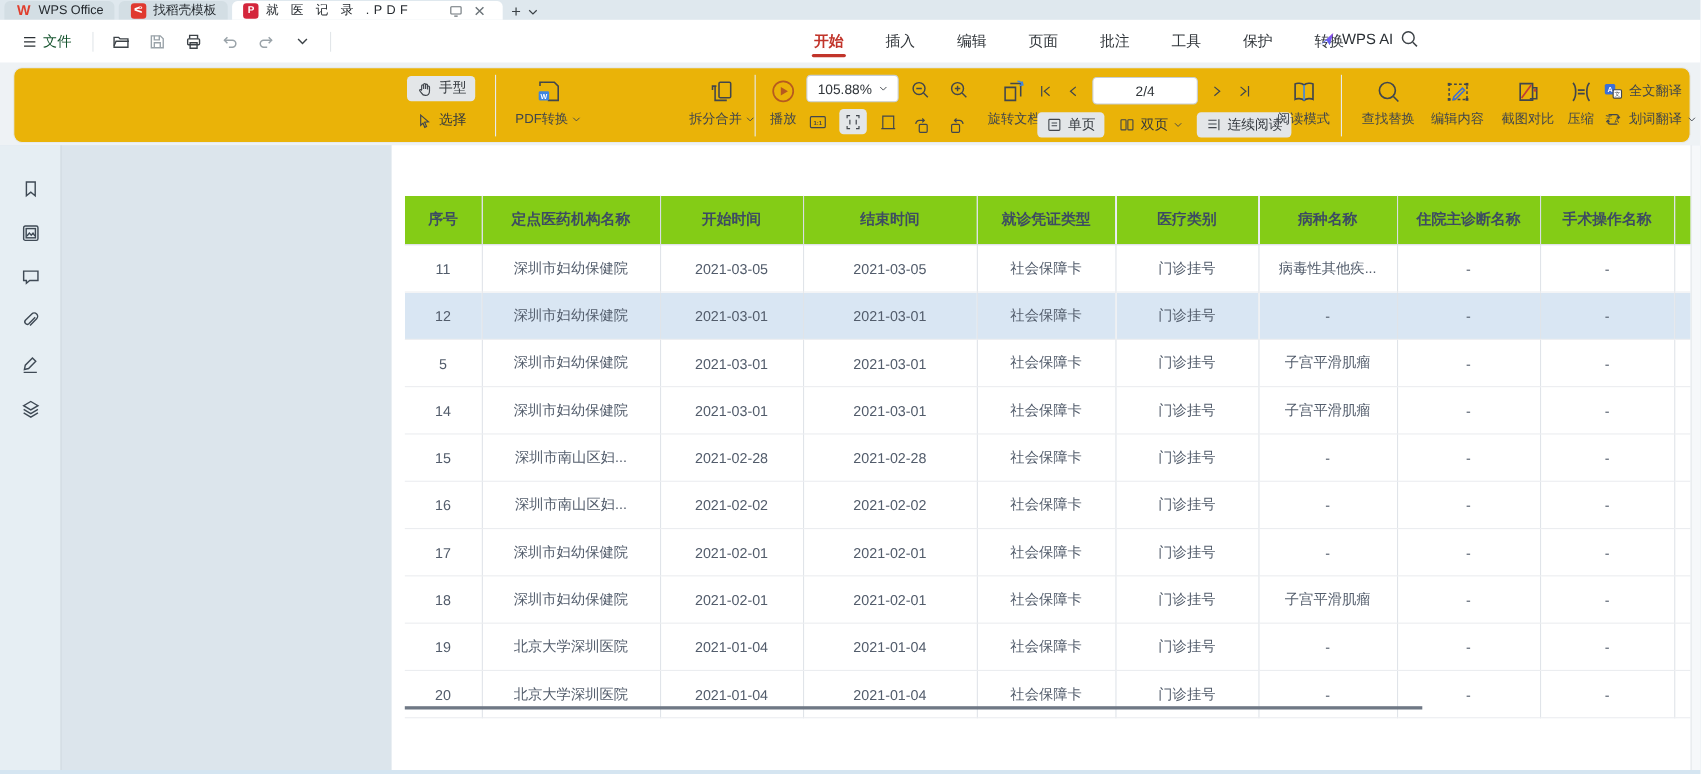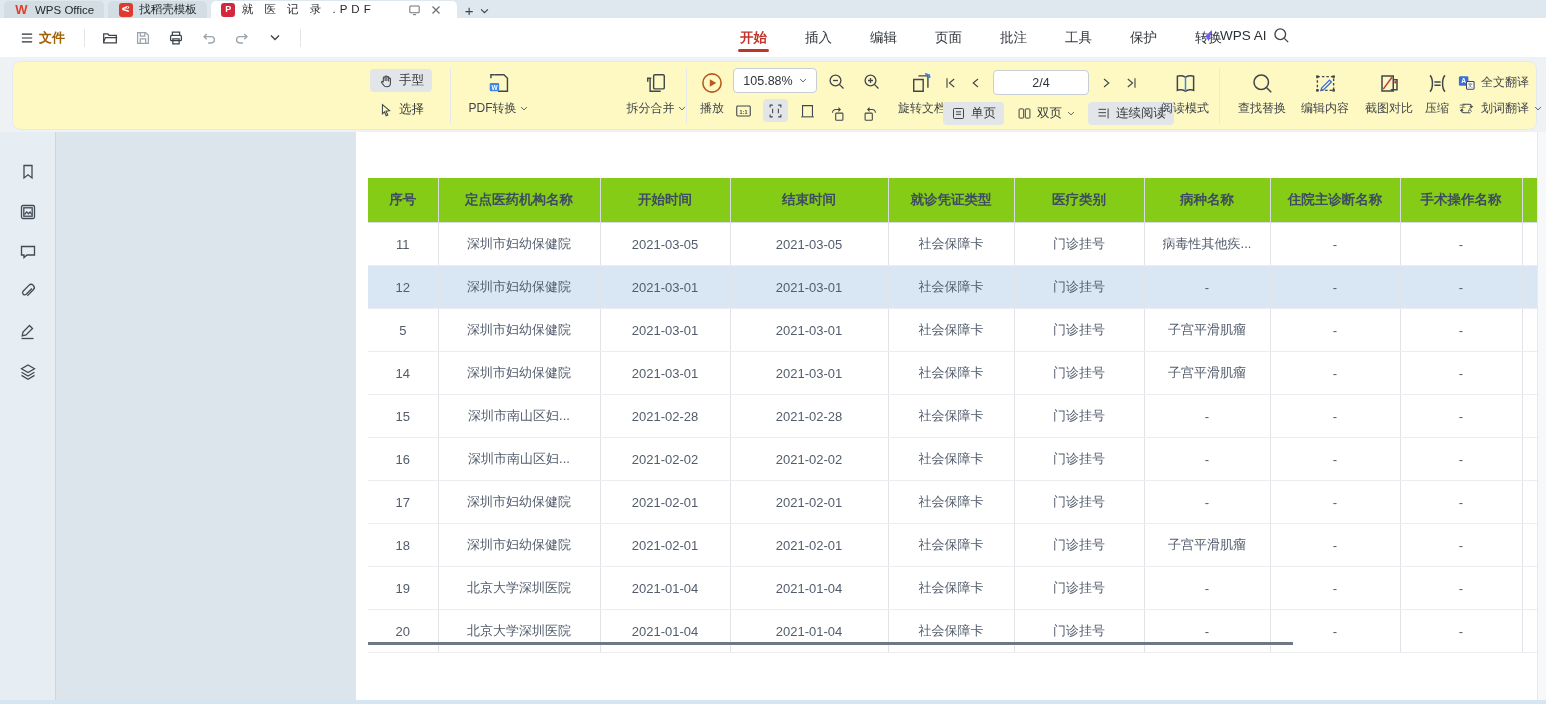--- a/index.html
+++ b/index.html
@@ -17,33 +17,33 @@
        display:inline-flex;align-items:center;justify-content:center;line-height:1;}
   .pdf-ic{background:#d4263c;}
   .tab3-title{letter-spacing:4px;}
   .tab-win-ctrls{display:flex;align-items:center;gap:8px;margin-left:26px;color:#6b7378;}
   .newtab{display:flex;align-items:center;gap:7px;margin-left:8px;color:#3c4247;}
   .plus{font-size:15px;line-height:1;}
 
   
   .menubar{position:absolute;left:0;top:18px;width:100%;height:39px;background:#ffffff;border-bottom:1px solid #eef1f3;}
   .mb-left{position:absolute;left:14px;top:0;height:100%;display:flex;align-items:center;gap:9px;}
-  .file-btn{display:flex;align-items:center;gap:5px;font-size:13px;color:#a16207;padding:4px 6px;border-radius:4px;font-weight:bold;}
+  .file-btn{display:flex;align-items:center;gap:5px;font-size:13px;color:#14532d;padding:4px 6px;border-radius:4px;}
   .mb-divider{width:1px;height:18px;background:#e2e6e9;margin:0 4px;}
   .qbtn{width:24px;height:24px;display:flex;align-items:center;justify-content:center;border-radius:4px;}
   .menu-items{position:absolute;left:738px;top:0;height:100%;display:flex;align-items:center;gap:34px;}
   .menu-item{font-size:13.5px;color:#31363b;position:relative;padding:9px 2px;cursor:default;white-space:nowrap;}
   .menu-item.active{color:#c1342a;font-weight:bold;}
   .menu-item.active::after{content:"";position:absolute;left:0;right:0;bottom:4px;height:3px;border-radius:2px;background:#c1342a;}
   .wps-ai{display:flex;align-items:center;gap:5px;font-size:13.5px;color:#2b3035;}
   .mb-search{position:absolute;left:1272px;top:8px;}
 
   
   .toolzone{position:absolute;left:0;top:57px;width:100%;height:75px;background:#eef2f5;}
-  .toolpanel{position:absolute;left:12px;top:4px;width:1525px;height:69px;background:#fef9c3;border:1px solid #e6eaed;border-radius:8px;box-sizing:border-box;}
+  .toolpanel{position:absolute;left:12px;top:4px;width:1525px;height:69px;background:#eab308;border:1px solid #e6eaed;border-radius:8px;box-sizing:border-box;}
   .tcol{position:absolute;text-align:right;color:#41464c;font-size:12px;}
   .ticon{height:32px;display:flex;align-items:center;justify-content:center;}
   .tlabel{margin-top:1px;white-space:nowrap;display:flex;align-items:center;justify-content:center;gap:3px;}
   .vdiv{position:absolute;top:6px;width:1px;height:56px;background:#e7eaed;}
   .pill{display:flex;align-items:center;gap:5px;font-size:12.5px;color:#33383d;padding:3px 8px;border-radius:4px;white-space:nowrap;}
   .pill.sel{background:#e3e6e8;}
   .selbox{display:flex;align-items:center;justify-content:center;gap:6px;border:1px solid #c7ced4;border-radius:4px;background:#fff;
           font-size:12.5px;color:#2f3439;height:23px;}
   .miniicons{display:flex;gap:7px;justify-content:center;margin-top:6px;}
   .minibtn{width:25px;height:23px;display:flex;align-items:center;justify-content:center;border-radius:4px;}

